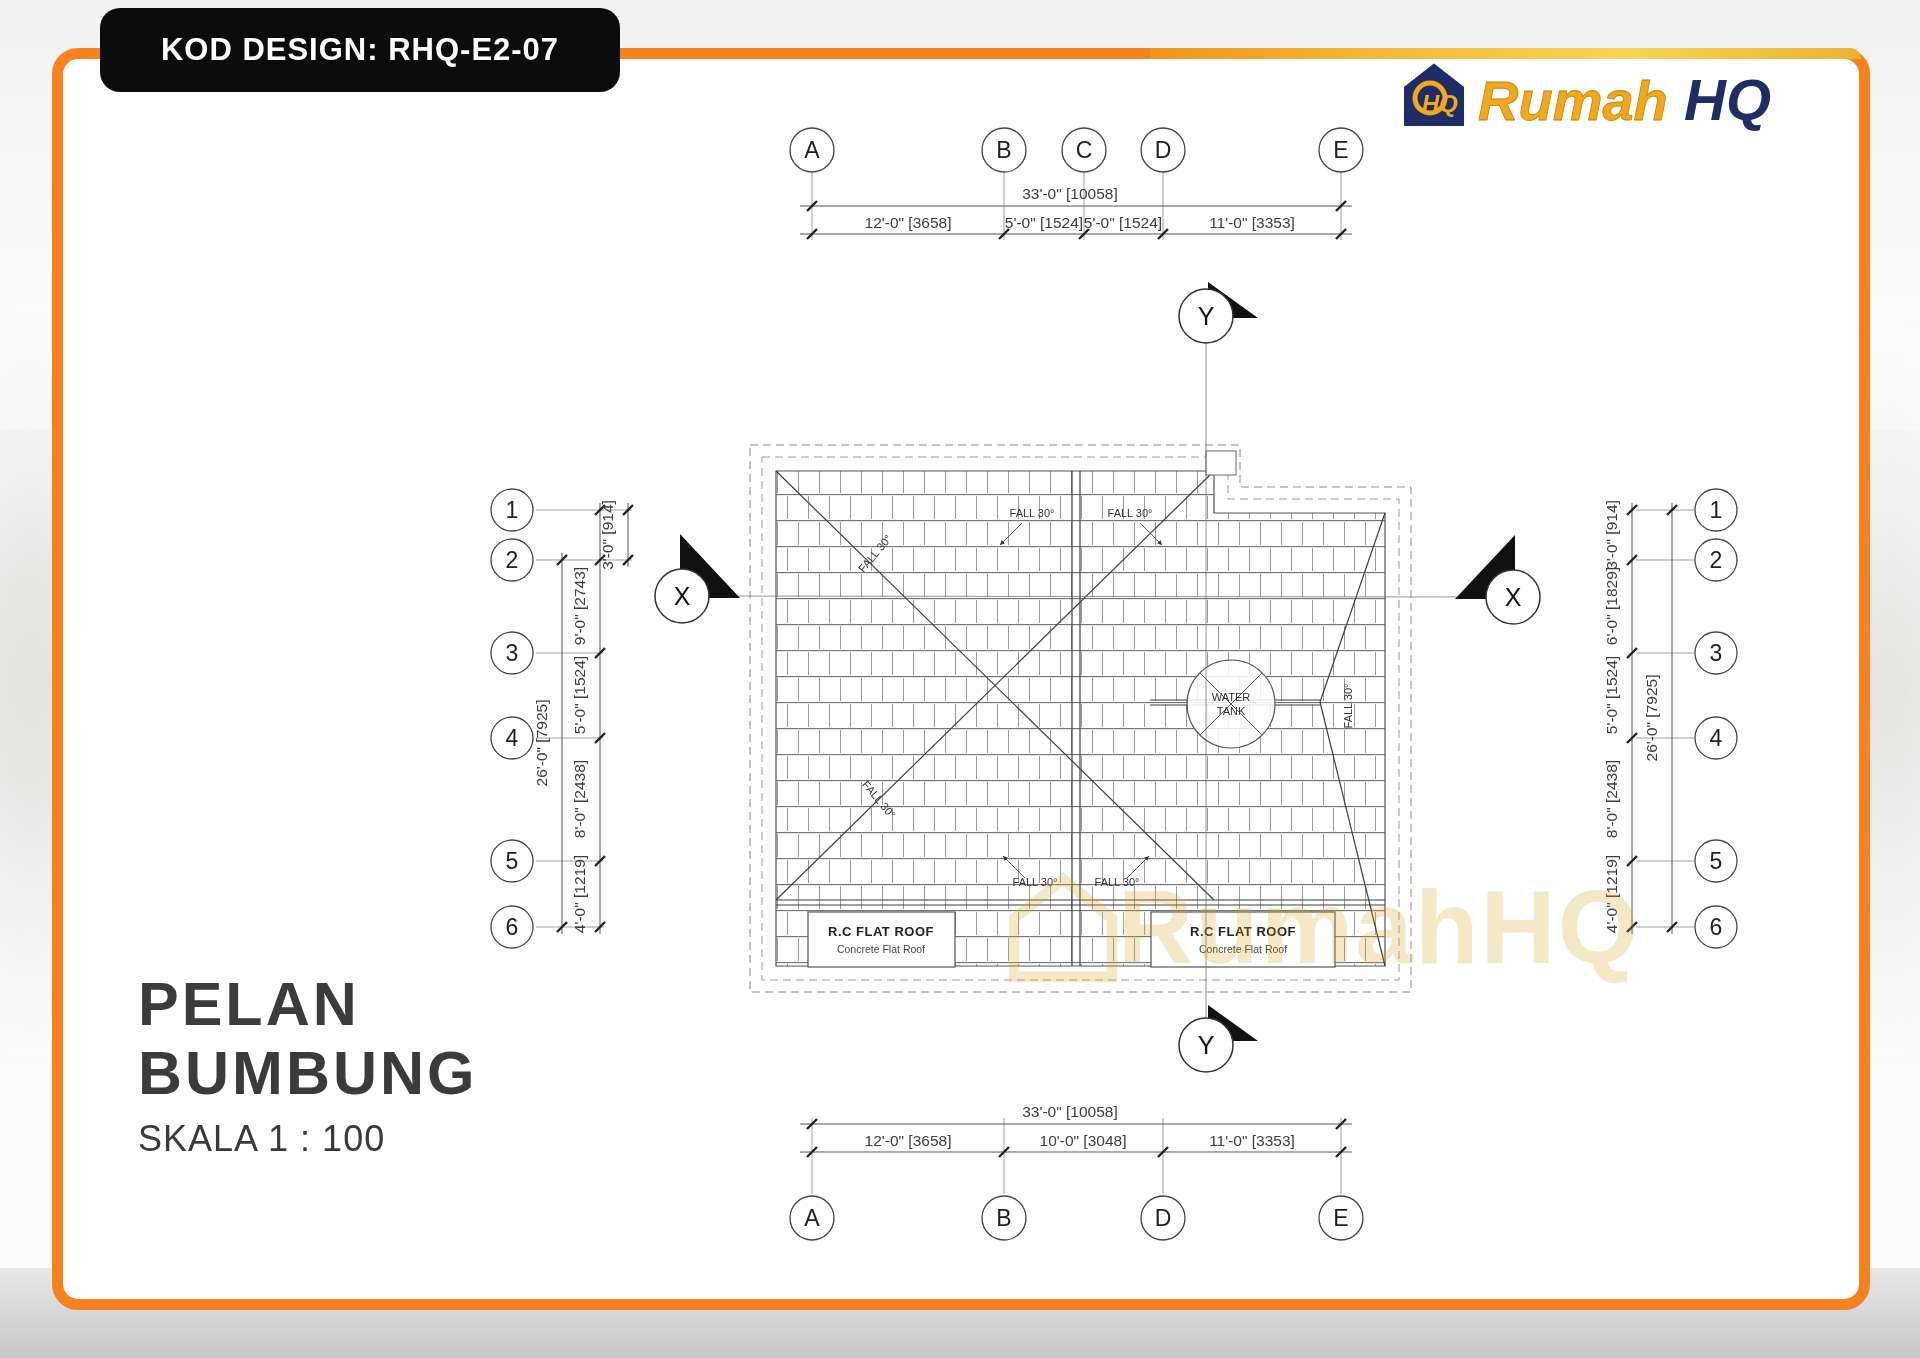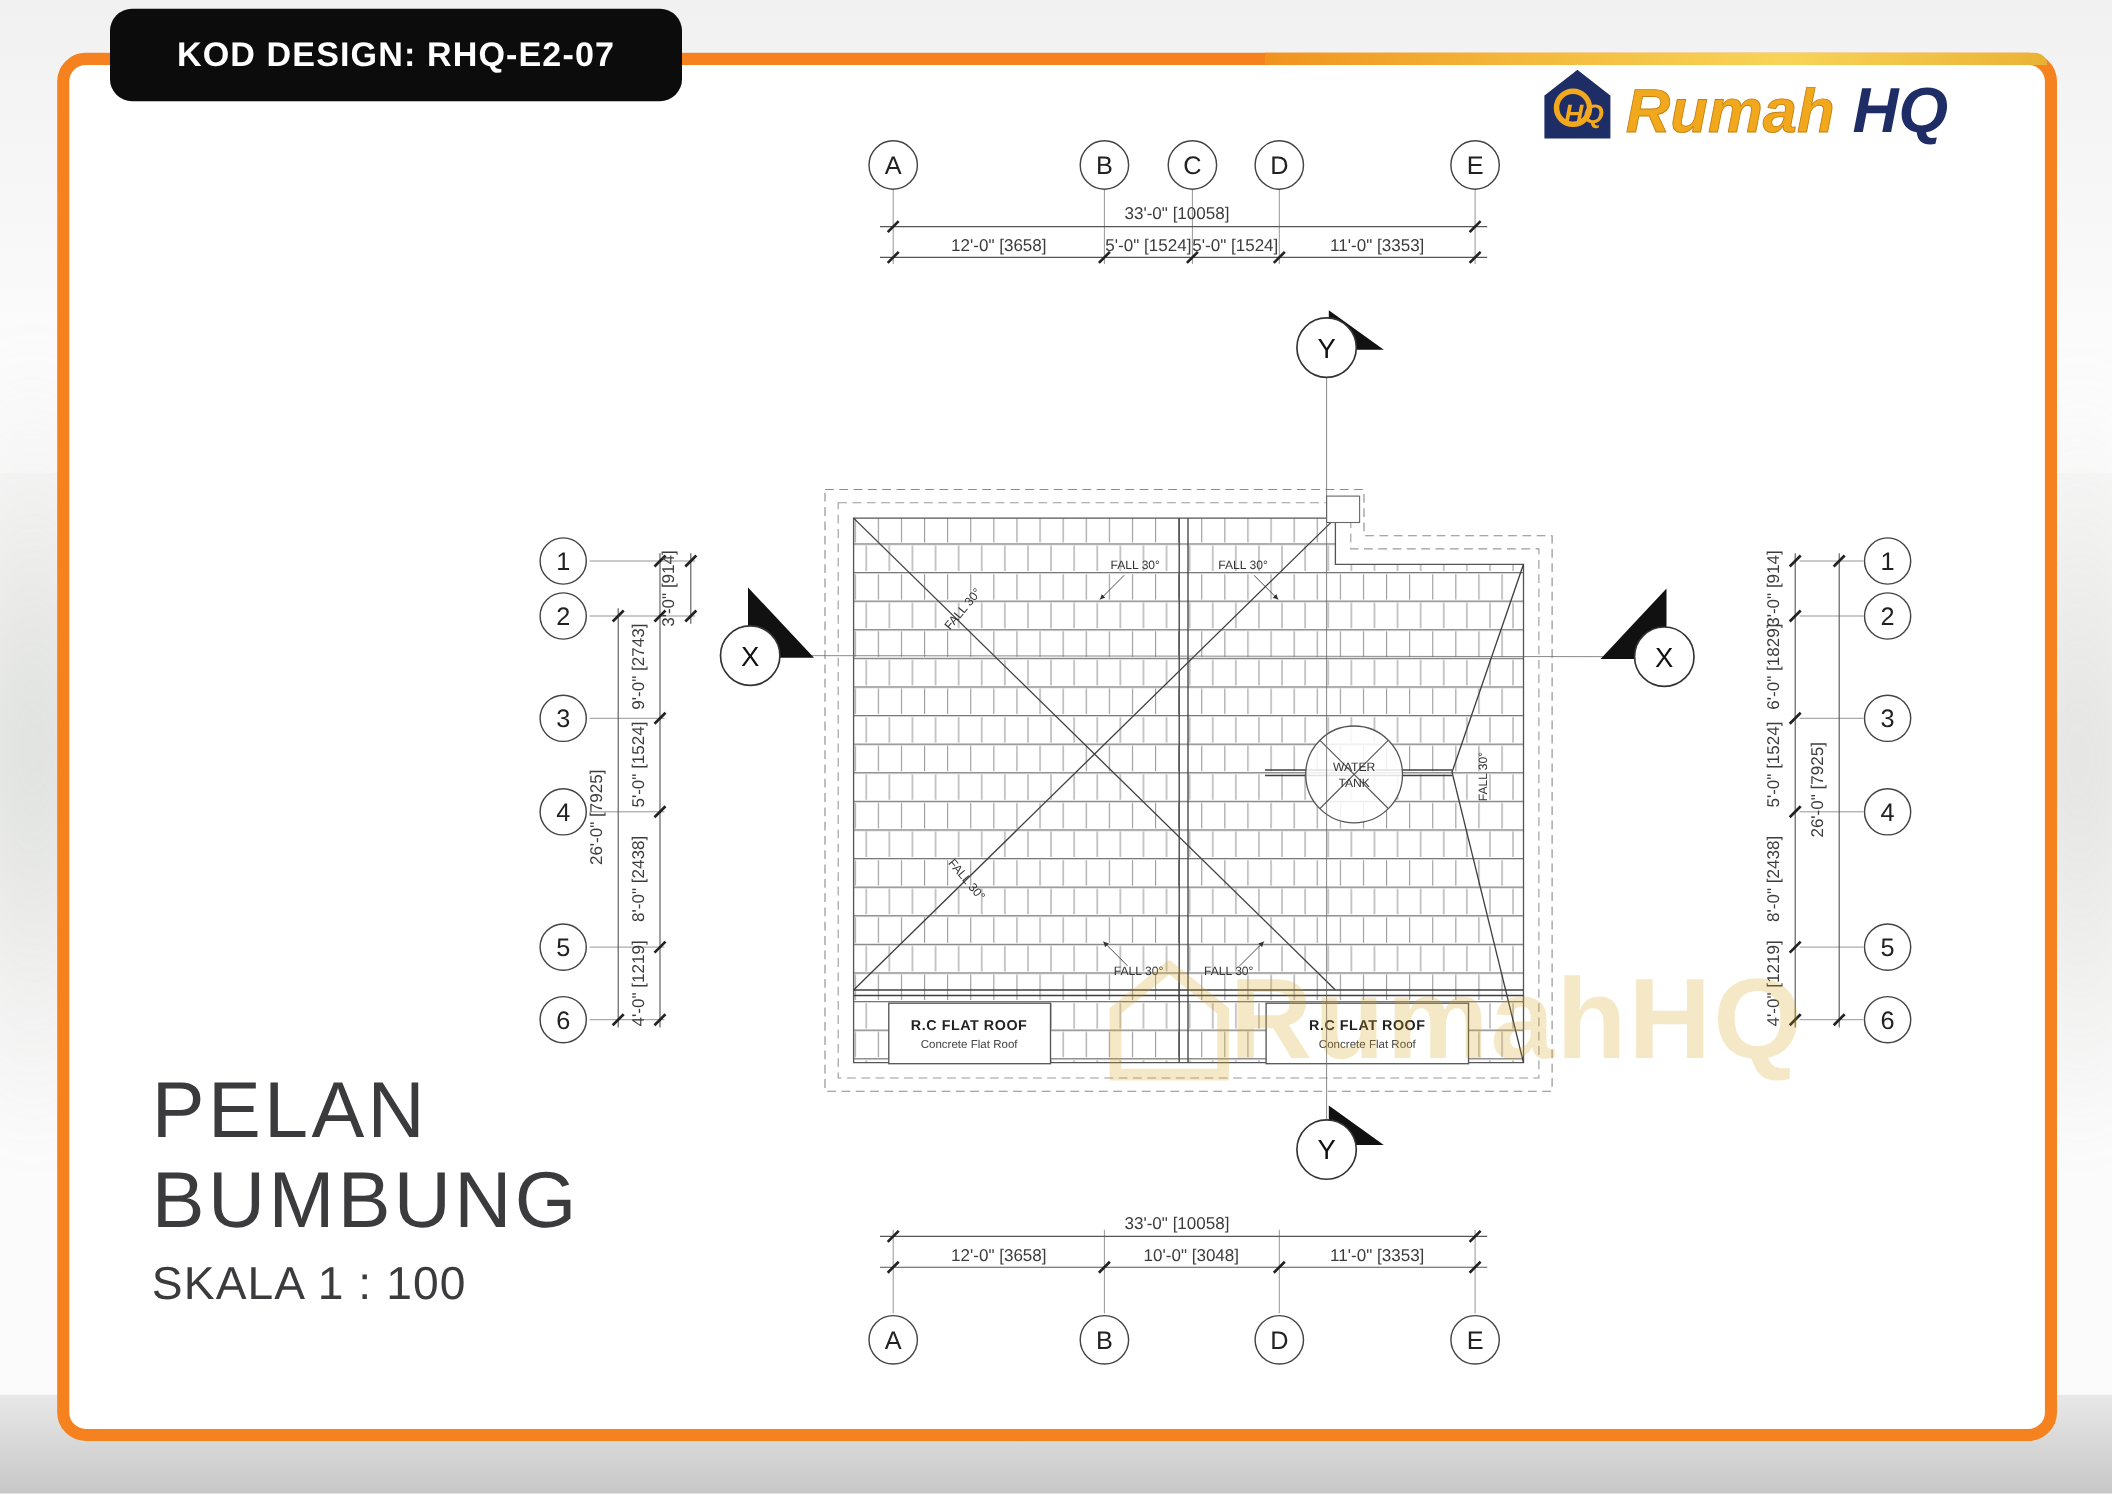--- a/index.html
+++ b/index.html
@@ -26,22 +26,22 @@
           border-top-right-radius:26px;pointer-events:none;}
   
   .badge{position:absolute;left:100px;top:8px;width:520px;height:84px;
          background:#0c0c0c;border-radius:20px;display:flex;align-items:center;
          justify-content:center;}
   .badge span{color:#ffffff;font-size:31px;font-weight:bold;letter-spacing:1px;}
   
   .logo{position:absolute;left:1396px;top:56px;}
   
   .titleblock{position:absolute;left:138px;top:970px;color:#3b3b3d;}
-  .titleblock .big{font-size:72px;letter-spacing:3px;line-height:1.13;}
-  .titleblock .scale{font-size:42px;letter-spacing:1px;margin-top:10px;}
+  .titleblock .big{font-size:61px;letter-spacing:3px;line-height:1.13;font-weight:bold;}
+  .titleblock .scale{font-size:36px;letter-spacing:1px;margin-top:10px;}
   
   .watermark{position:absolute;left:1008px;top:868px;display:flex;align-items:center;
              opacity:.24;pointer-events:none;}
   .watermark .wm-text{font-size:104px;font-weight:bold;
              color:#d9a21b;letter-spacing:2px;white-space:nowrap;}
   
   .plan{position:absolute;left:0;top:0;}
   .dim{font-size:15.5px;fill:#3c3c3c;}
   .bub{font-size:23px;fill:#222222;}
   .sec{font-size:25px;fill:#111111;}

